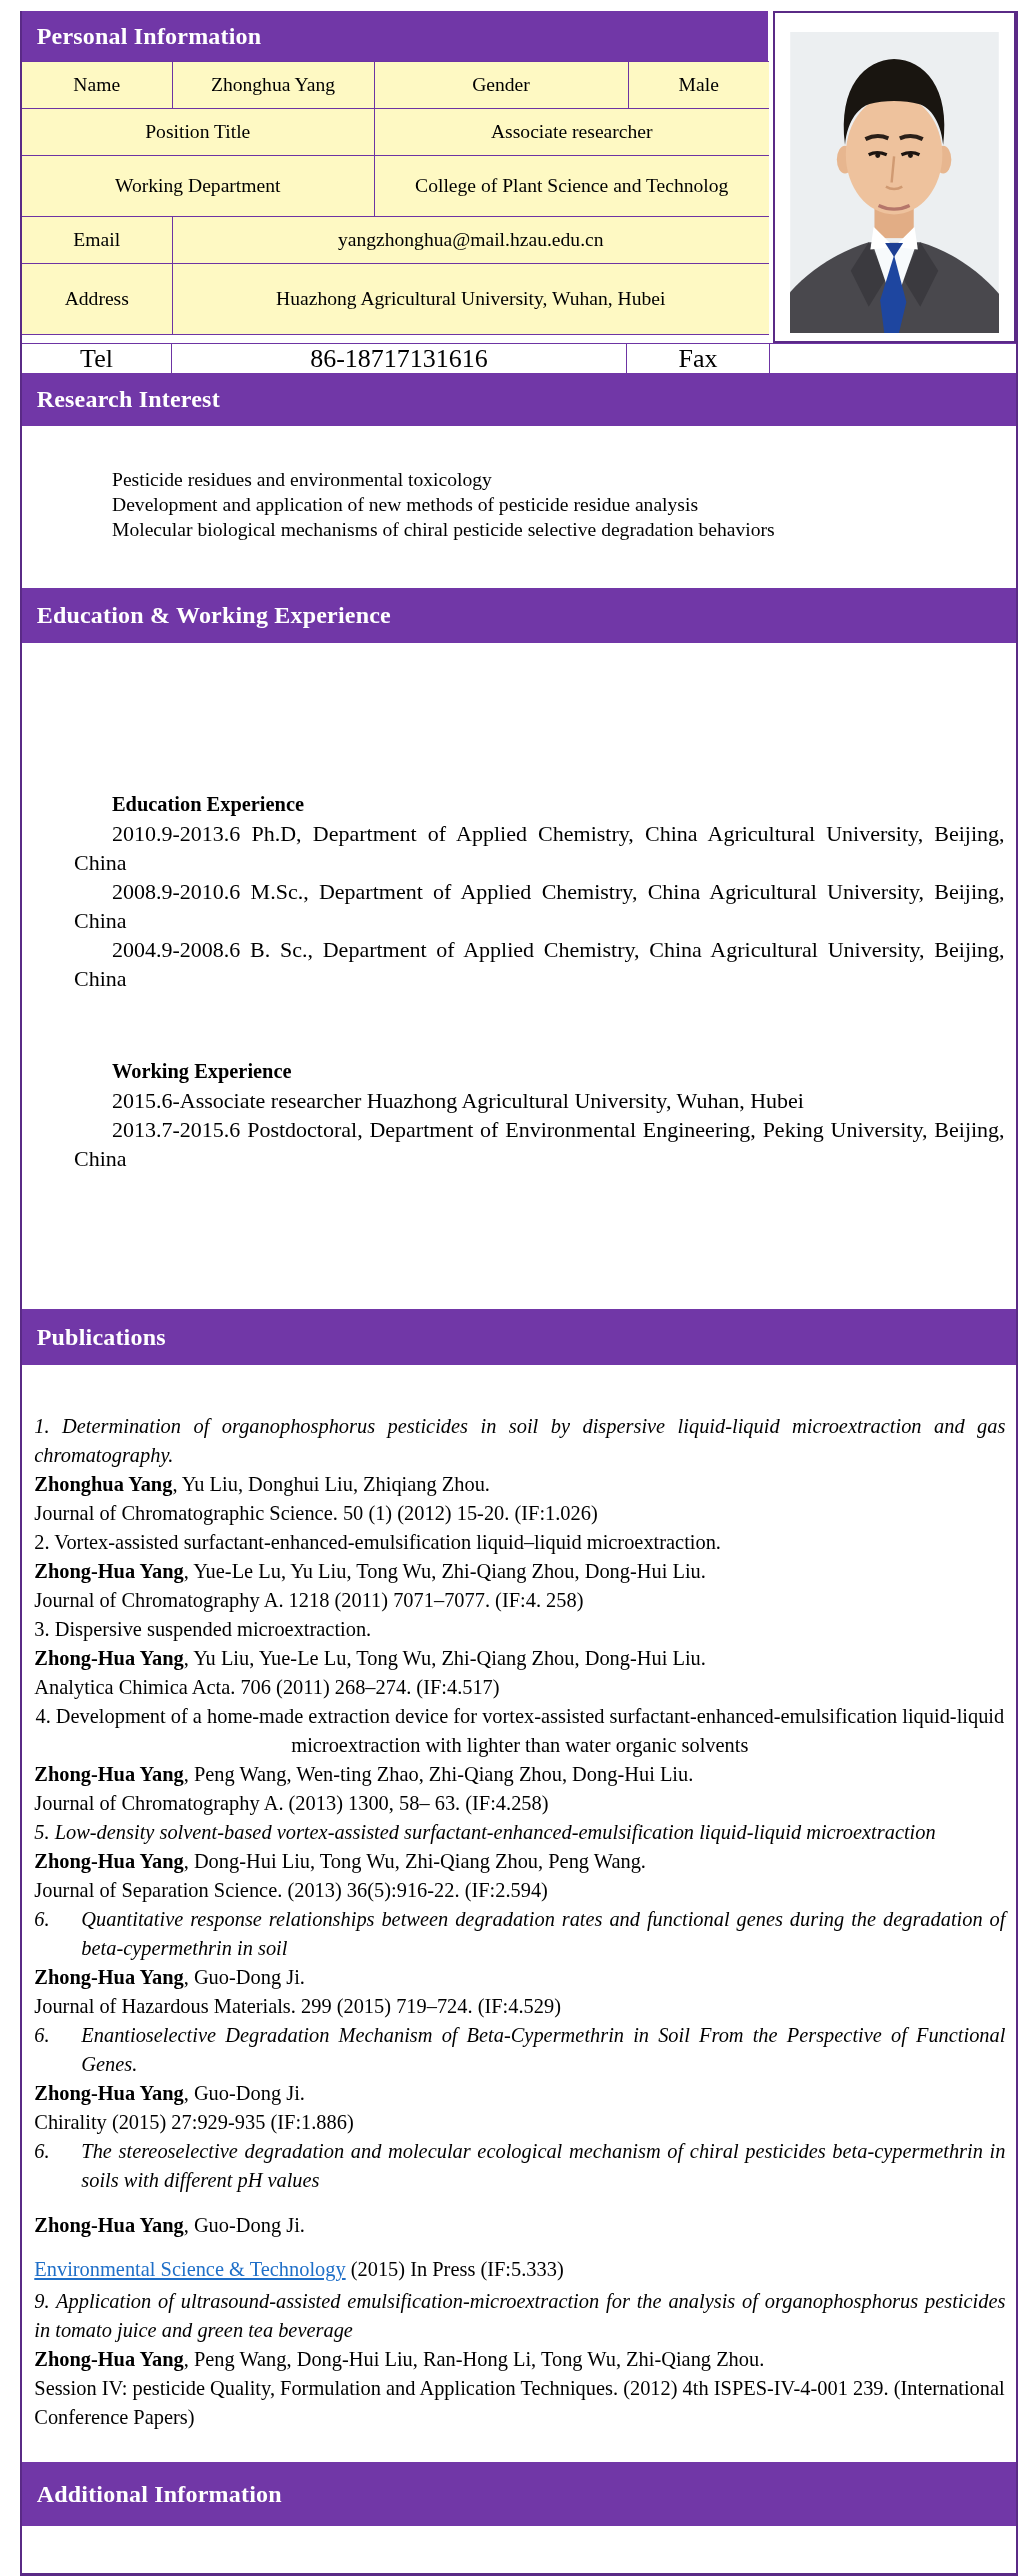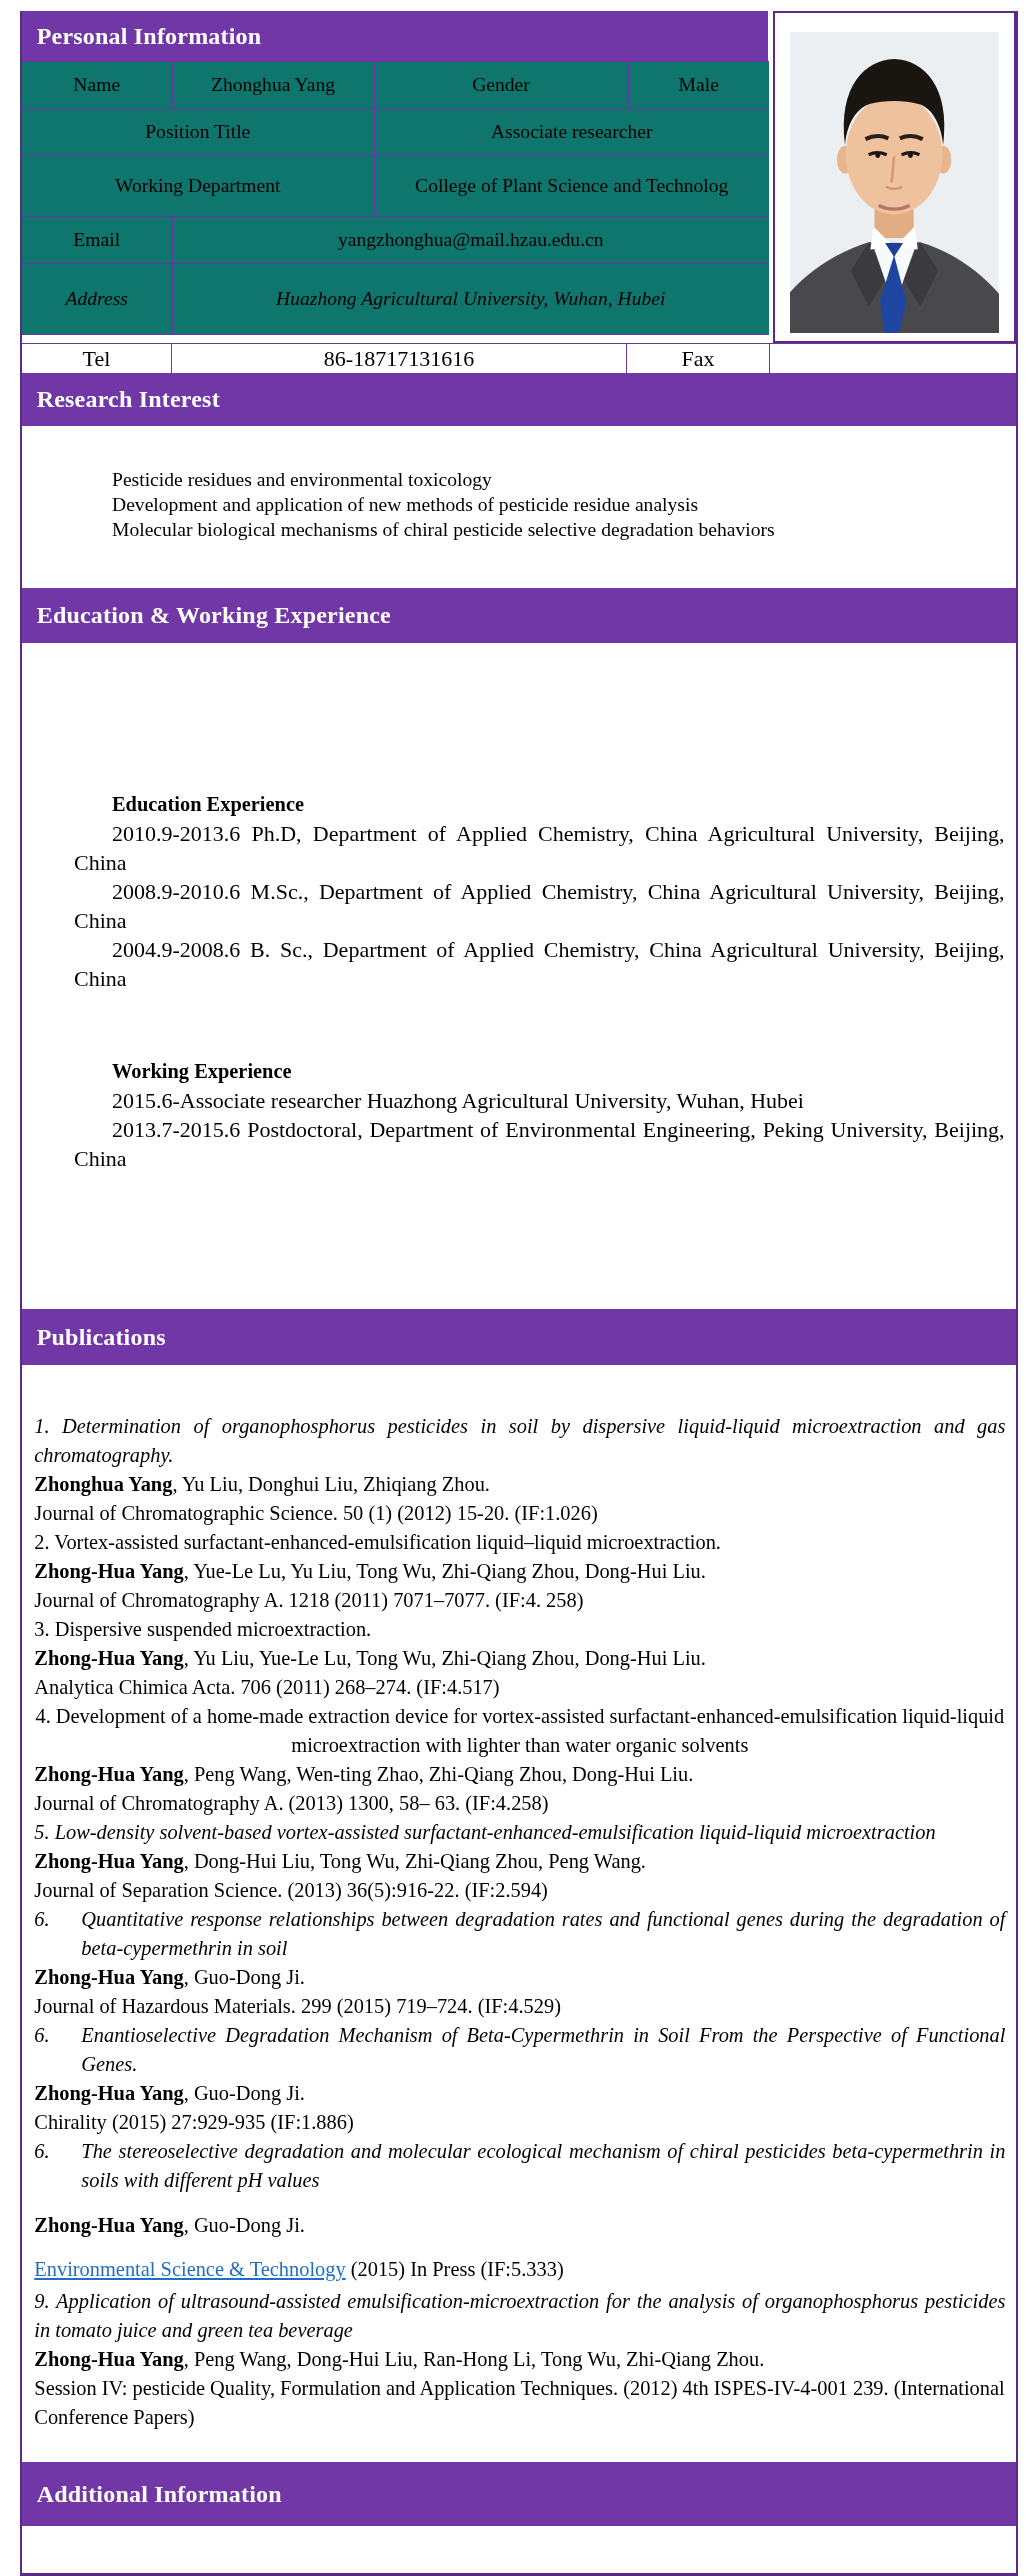--- a/index.html
+++ b/index.html
@@ -14,29 +14,29 @@
   .band-research { height:53px; }
   .band-experience { height:55px; }
   .band-publications { height:56px; }
   .band-additional { height:64px; }
 
   
   .personal-flex { display:flex; align-items:stretch; }
   .personal-left { width:746px; }
   .info-table { width:746px; table-layout:fixed; border-collapse:collapse; }
   .info-table td { border:1.6px solid #6d34a3; text-align:center; font-size:19.6px;
-                   overflow:hidden; white-space:nowrap; background:#0f766e;margin-left:36px; }
+                   overflow:hidden; white-space:nowrap; background:#fef9c3;margin-left:36px; }
   .info-table td:first-child { border-left:none; }
   .info-table tr td.last { border-right:none; }
   .r1 { height:47px; } .r2 { height:47px; } .r3 { height:61px; }
-  .r4 { height:47px; } .r5 { height:71px;font-style:italic; }
+  .r4 { height:47px; } .r5 { height:71px; }
   .photo-cell { flex:1; margin-left:4.9px; border:2.5px solid #5a2a86; background:#fff;
                 padding:19px 14px 4.1px 15.5px; }
   .tel-row { display:flex; height:30px; border-top:1.6px solid #6d34a3; }
-  .tel-row .cell { font-size:22px; text-align:left; display:flex; align-items:center;
+  .tel-row .cell { font-size:26px; text-align:left; display:flex; align-items:center;
                    justify-content:center; border-right:1.6px solid #6d34a3; }
   .tel-row .cell:last-child { border-right:none; }
   .c-tel { width:150px; } .c-telv { width:455px; } .c-fax { width:143px; }
   .c-faxv { flex:1; }
 
   
   .research-box { height:162px; padding:41px 13px 0 90px; }
   .research-box .ri-line { font-size:19.6px; line-height:25px; }
 
   

